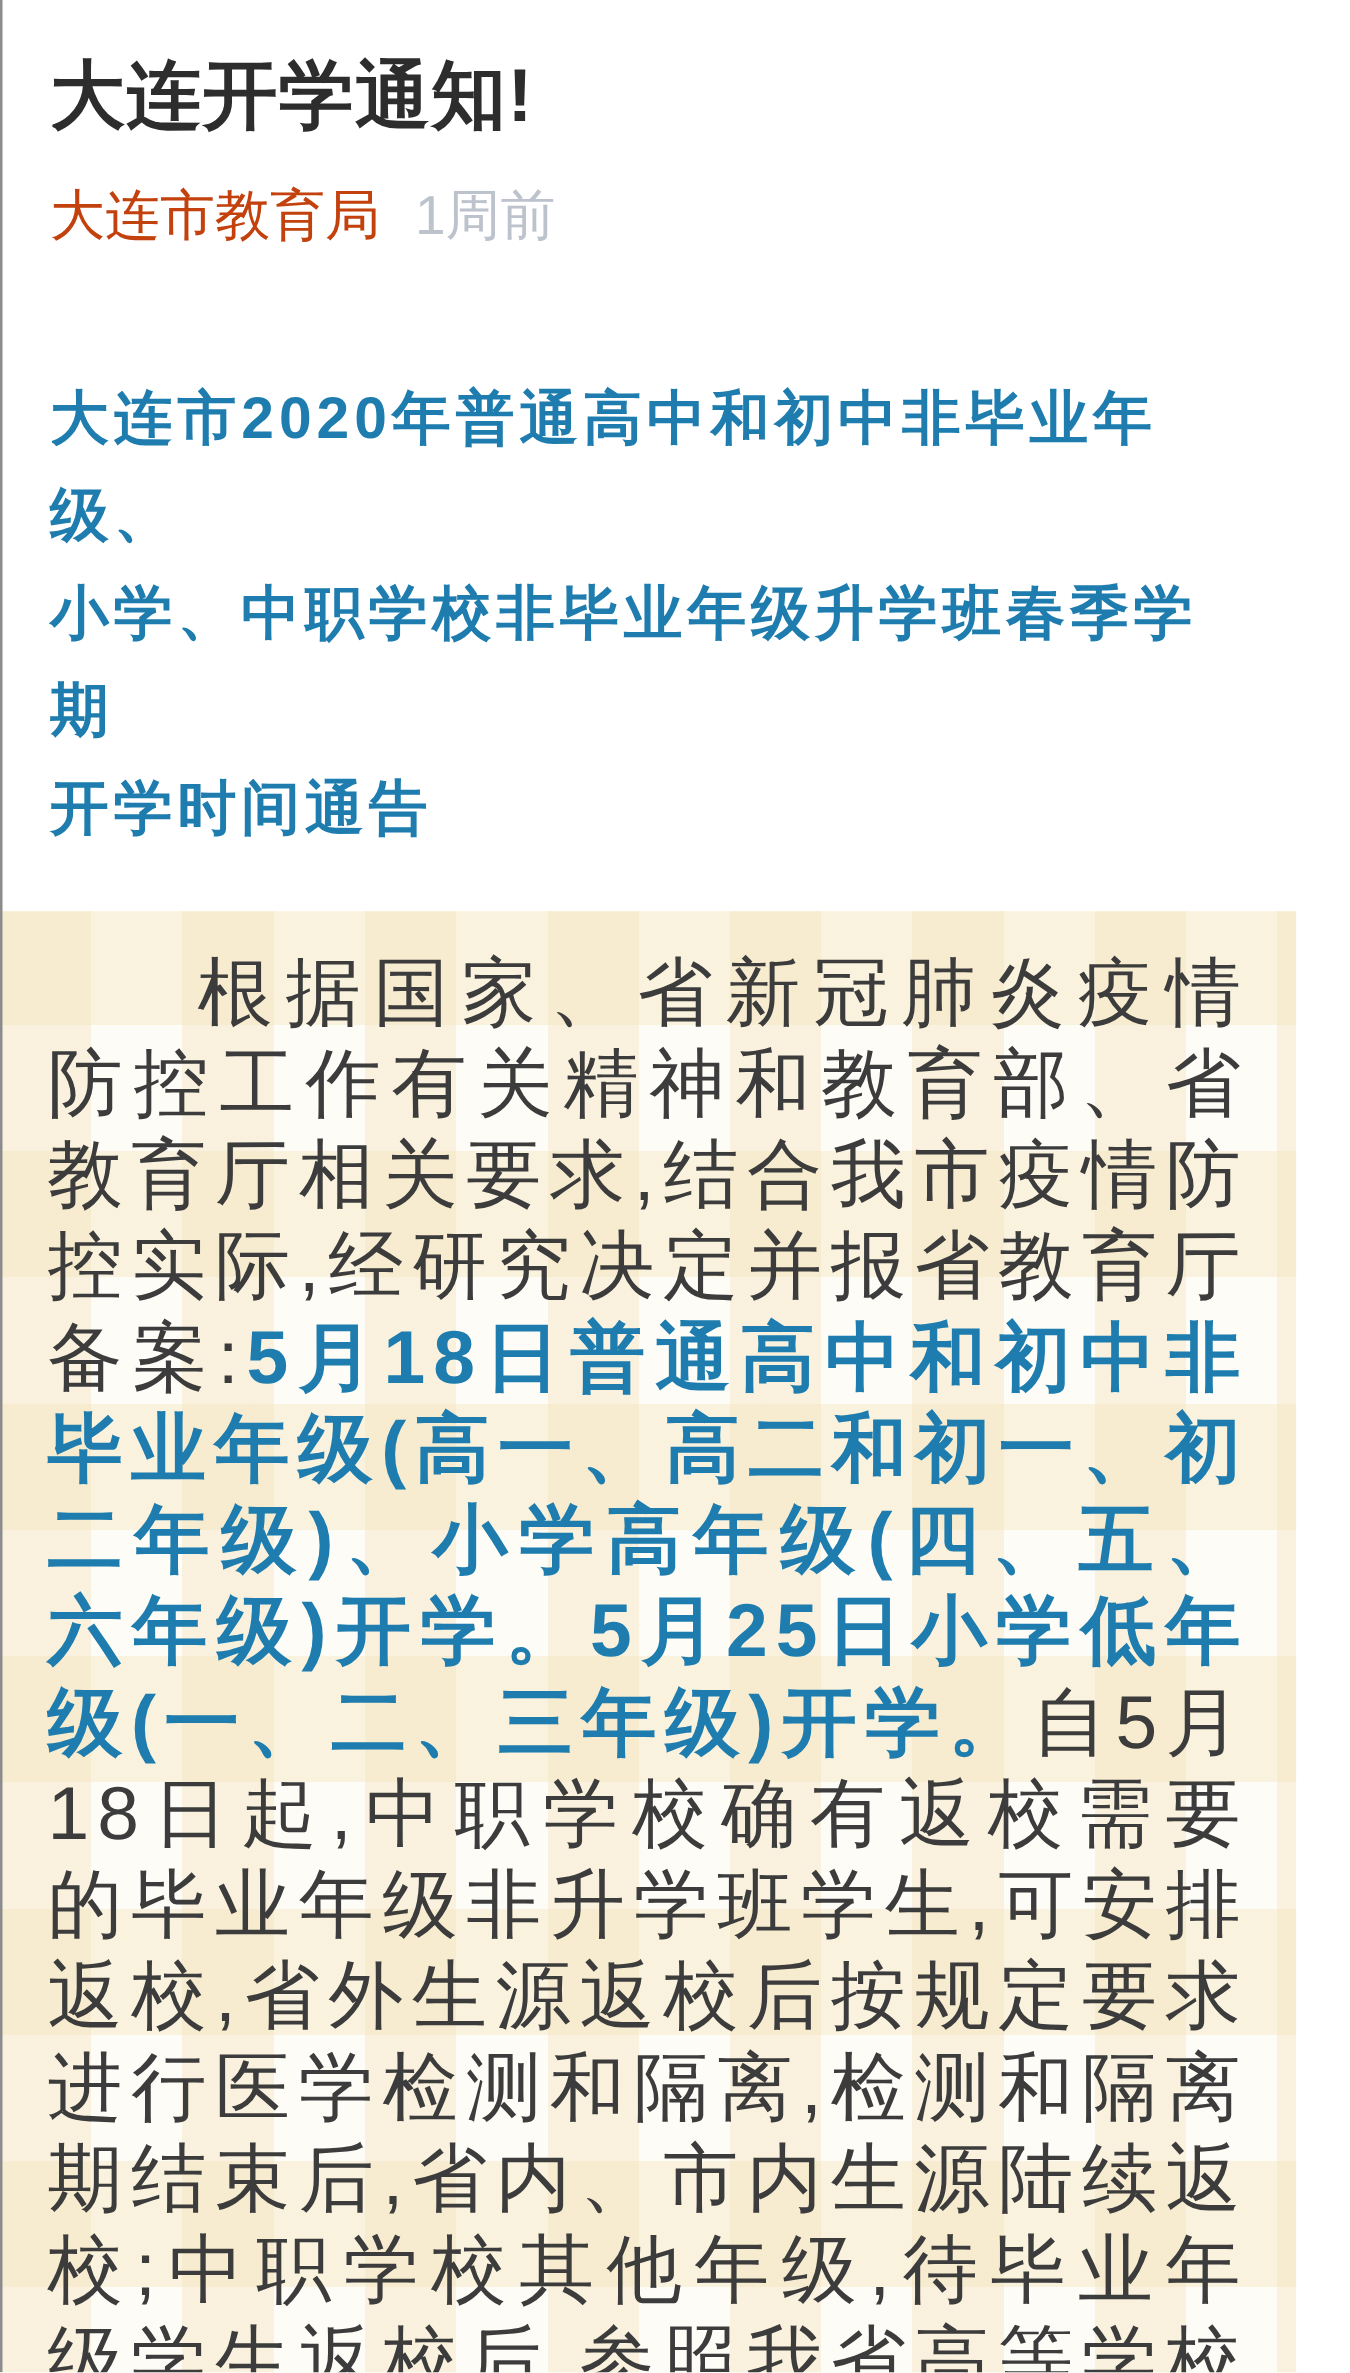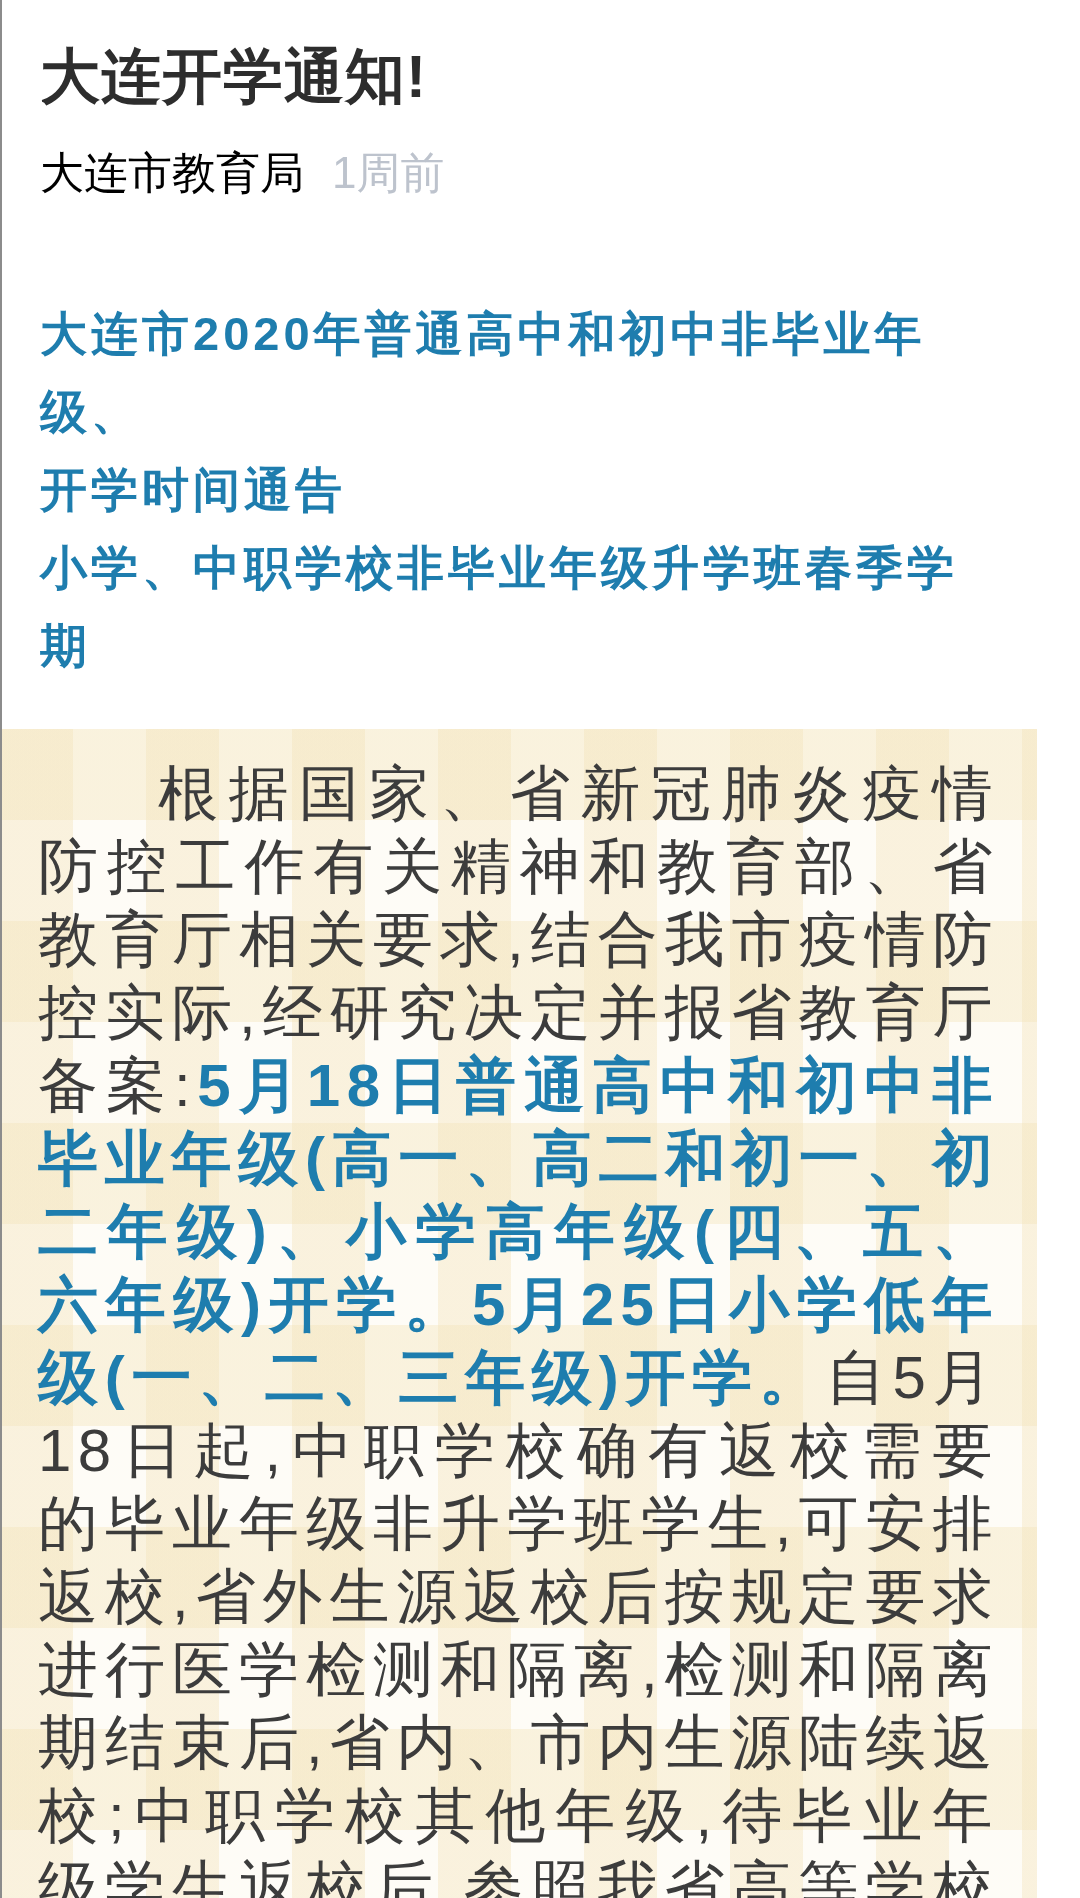--- a/index.html
+++ b/index.html
@@ -31,21 +31,21 @@
     font-weight: 600;
     color: #2d2d2d;
     letter-spacing: 1px;
     line-height: 1.15;
   }
   .meta {
     margin-top: 38px;
     font-size: 44px;
     line-height: 1.1;
   }
-  .author { color: #000000; }
+  .author { color: #c2410c; }
   .time { color: #bdc3cd; margin-left: 28px; margin-top: 40px; }
 
   .notice-heading {
     flex: none;
     margin-top: 98px;
     padding: 0 40px;
     text-align: left;
     font-size: 47px;
     font-weight: 700;
     color: #1e7dae;
@@ -101,21 +101,21 @@
 
   <header class="article-header">
     <h1 class="title">大连开学通知!</h1>
     <div class="meta">
       <span class="author">大连市教育局</span><span class="time">1周前</span>
     </div>
   </header>
 
   <section class="notice-heading">
     <div class="h-line">大连市2020年普通高中和初中非毕业年级、</div>
+    <div class="h-line">小学、中职学校非毕业年级升学班春季学期</div>
     <div class="h-line">开学时间通告</div>
-    <div class="h-line">小学、中职学校非毕业年级升学班春季学期</div>
   </section>
 
   <section class="body-wrap">
     <p class="para"><span class="seg normal">根据国家、省新冠肺炎疫情防控工作有关精神和教育部、省教育厅相关要求,结合我市疫情防控实际,经研究决定并报省教育厅备案:</span><span class="seg highlight">5月18日普通高中和初中非毕业年级(高一、高二和初一、初二年级)、小学高年级(四、五、六年级)开学。5月25日小学低年级(一、二、三年级)开学。</span><span class="seg normal">自5月18日起,中职学校确有返校需要的毕业年级非升学班学生,可安排返校,省外生源返校后按规定要求进行医学检测和隔离,检测和隔离期结束后,省内、市内生源陆续返校;中职学校其他年级,待毕业年级学生返校后,参照我省高等学校开学方案,安排分学校、分年级、分生源地错峰错时返校,由各中职学校结合实际提出具体返校复学方案,经教育行政主管部门审定后实施。幼儿园和特殊教育学校返校开学安排,视疫情防控形势另行确定。</span></p>
     <div class="watermark">头条 @一学堂王老师</div>
   </section>
 </div>
 
 </body></html>

